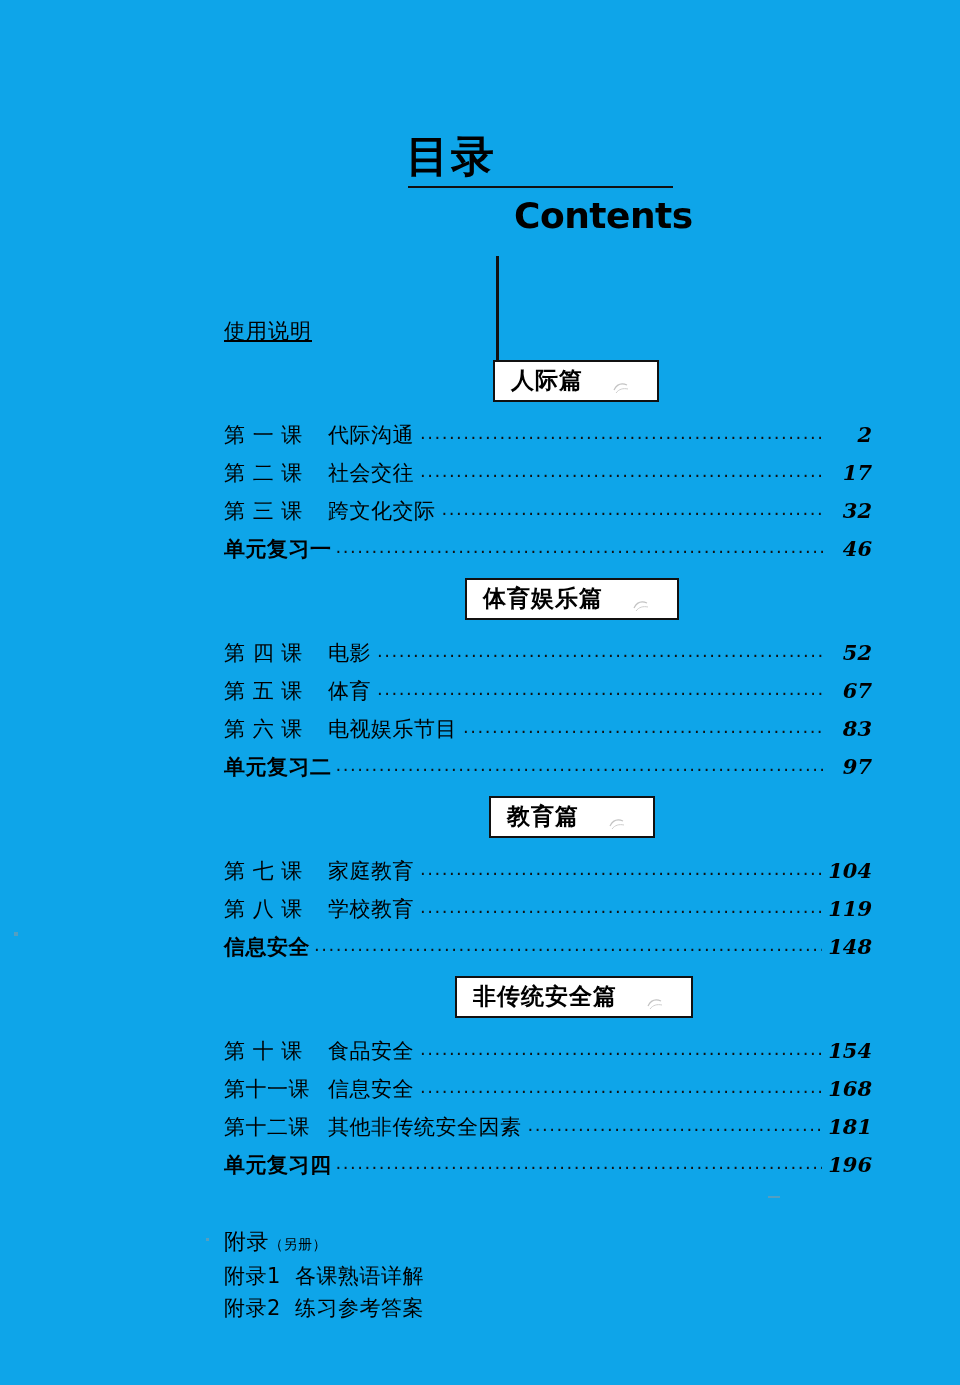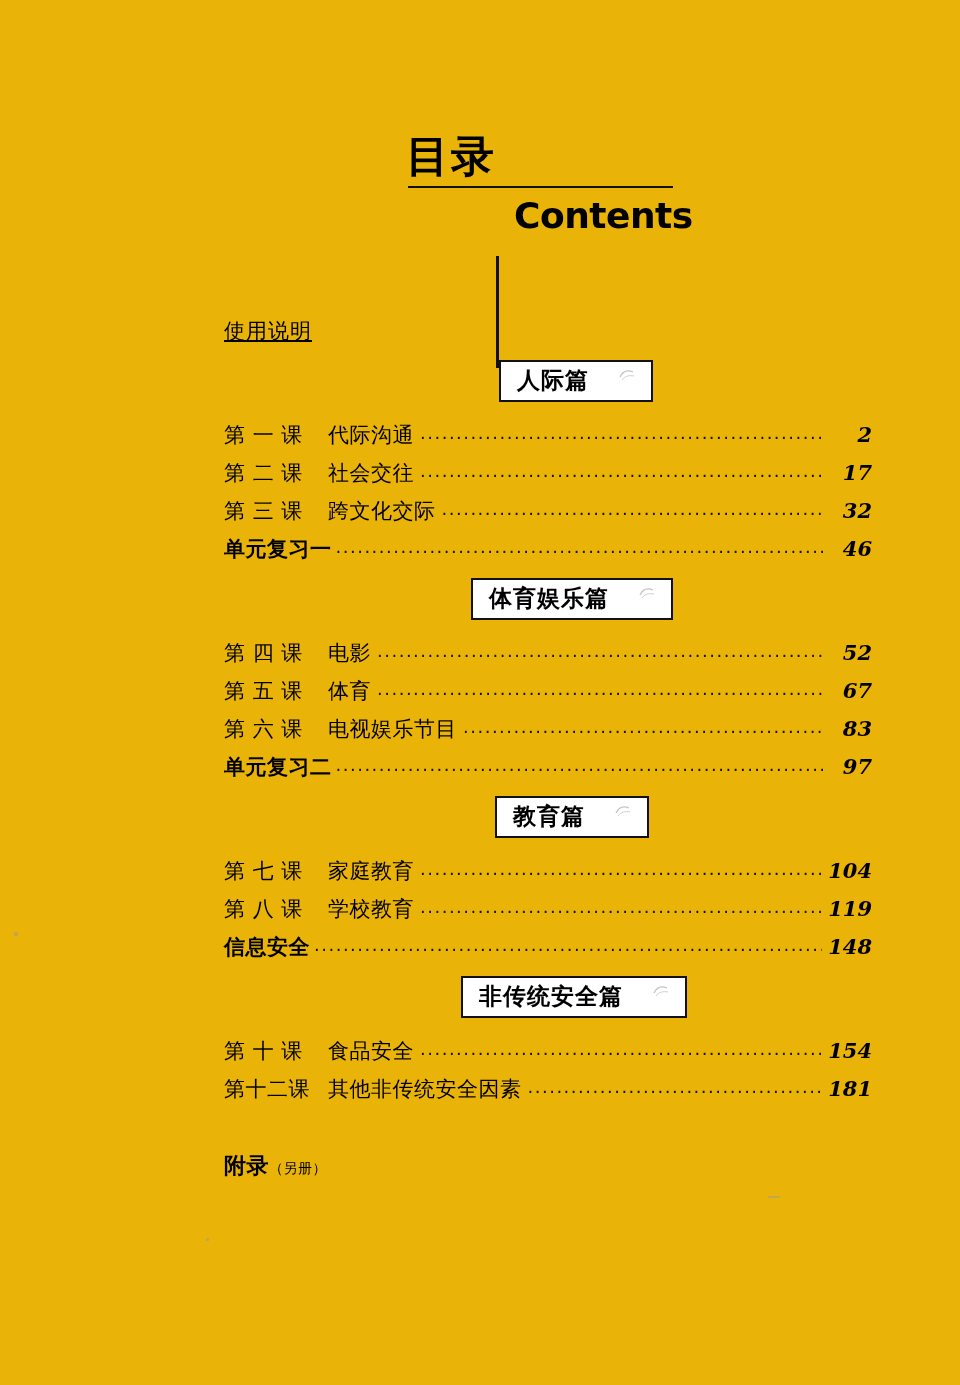--- a/index.html
+++ b/index.html
@@ -12,21 +12,21 @@
     height: 1385px;
     position: relative;
     font-family: "DejaVu Sans", "Liberation Sans", sans-serif;
     color: #000000;
     overflow: hidden;
   }
 
   .page {
     position: absolute;
     inset: 0;
-    background: #eab308;
+    background: #0ea5e9;
   }
 
   
   .masthead {
     position: absolute;
     left: 0;
     top: 128px;
     width: 960px;
     height: 135px;
   }
@@ -92,23 +92,23 @@
     justify-content: center;
     margin: 10px 0 14px 0;
   }
   .section-banner.b1 { padding-left: 56px; }
   .section-banner.b2 { padding-left: 48px; }
   .section-banner.b3 { padding-left: 48px; }
   .section-banner.b4 { padding-left: 52px; }
 
   .banner-box {
     border: 2px solid #111;
-    padding: 5px 16px 6px 16px;
+    padding: 5px 28px 6px 16px;
     display: flex;
-    align-items: flex-start;
+    align-items: flex-end;
     gap: 30px;
     background: #fff;
   }
   .banner-label {
     font-family: "DejaVu Sans", "Liberation Sans", sans-serif;
     font-weight: 700;
     font-size: 23px;
     line-height: 27px;
     letter-spacing: 1px;
     white-space: nowrap;
@@ -183,21 +183,21 @@
   
   .appendix {
     margin-top: 42px;
   }
   .appendix-head {
     font-size: 21px;
     line-height: 32px;
     letter-spacing: 0.5px;
   }
   .appendix-head .strong {
-    font-weight: 700;
+    font-weight: 400;
     font-size: 22px;
   }
   .appendix-head .paren {
     font-size: 14px;
   }
   .appendix-row {
     font-size: 21px;
     line-height: 32px;
     letter-spacing: 0.5px;
   }
@@ -333,32 +333,47 @@
           </div>
         </div>
         <div class="toc-list">
           <div class="toc-row">
             <span class="toc-label spaced">第 十 课</span>
             <span class="toc-title">食品安全</span>
             <span class="toc-dots"></span>
             <span class="toc-page">154</span>
           </div>
           <div class="toc-row">
+            <span class="toc-label">第十一课</span>
+            <span class="toc-title">信息安全</span>
+            <span class="toc-dots"></span>
+            <span class="toc-page">168</span>
+          </div>
+          <div class="toc-row">
             <span class="toc-label">第十二课</span>
             <span class="toc-title">其他非传统安全因素</span>
             <span class="toc-dots"></span>
             <span class="toc-page">181</span>
+          </div>
+          <div class="toc-row review">
+            <span class="toc-label">单元复习四</span>
+            <span class="toc-dots"></span>
+            <span class="toc-page">196</span>
           </div>
         </div>
       </div>
 
     <div class="appendix">
       <div class="appendix-head">
         <span class="strong">附录</span><span class="paren">（另册）</span>
       </div>
+      <div id="appendix-host">
+          <div class="appendix-row"><span class="idx">附录1</span><span>各课熟语详解</span></div>
+          <div class="appendix-row"><span class="idx">附录2</span><span>练习参考答案</span></div>
+        </div>
     </div>
 
   </div>
 
   <div class="speck" style="left:14px;  top:932px;  width:4px; height:4px;"></div>
   <div class="speck" style="left:206px; top:1238px; width:3px; height:3px;"></div>
   <div class="speck" style="left:768px; top:1196px; width:12px; height:2px;"></div>
 </div>
 
 </body></html>

